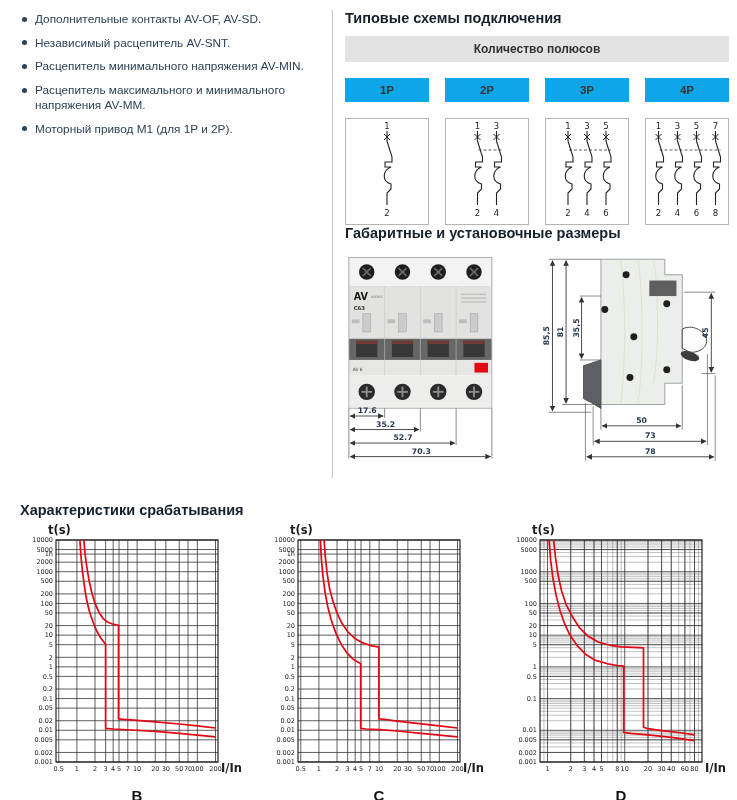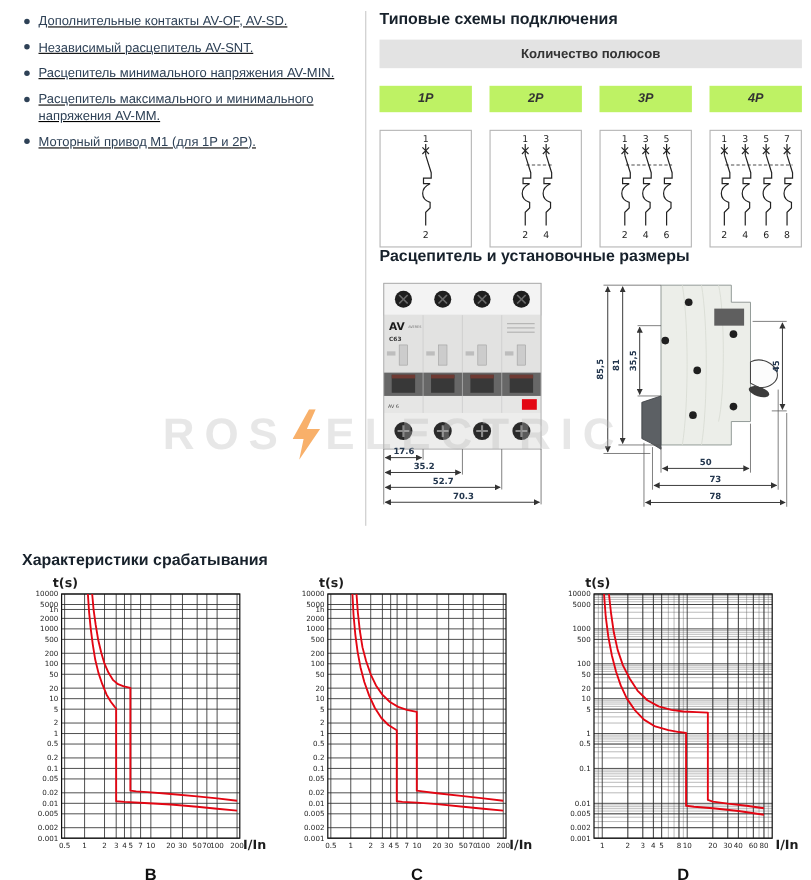--- a/index.html
+++ b/index.html
@@ -6,31 +6,31 @@
   body { background:#fff; font-family:"Liberation Sans","DejaVu Sans",sans-serif; }
   .page { position:relative; width:737px; height:800px; background:#fff; overflow:hidden; }
 
   .top { display:flex; height:478px; padding-top:10px; }
   .col-left { width:372px; padding:2px 14px 0 20px; }
   .col-right { flex:1; border-left:1px solid #c9c9c9; padding:0 8px 0 12px; }
 
   h2.sec { font-size:14.5px; font-weight:bold; color:#17212b; margin:0 0 6px 0; }
   .col-left h2.sec { font-size:13.8px; margin-bottom:11px; }
 
-  ul.blist { list-style:none;text-decoration:underline; }
+  ul.blist { list-style:none; }
   ul.blist li { position:relative; padding-left:15px; margin-bottom:9px;
     font-size:11.8px; color:#2e4156; line-height:1.25; }
   ul.blist li::before { content:""; position:absolute; left:2px; top:4.5px;
     width:5px; height:5px; border-radius:50%; background:#2e4156; }
 
   .ptable { display:grid; grid-template-columns:repeat(4,1fr); gap:16px; margin-top:10px; }
   .ptable .hd { grid-column:1/-1; background:#e3e3e3; text-align:center;
     font-size:12px; font-weight:bold; color:#333; padding:6px 0; }
-  .ptable .sub { background:#bef264; text-align:center; font-size:11.5px;
-    font-weight:bold; color:#333; padding:6px 0;font-style:italic; }
+  .ptable .sub { background:#0ea5e9; text-align:center; font-size:11.5px;
+    font-weight:bold; color:#333; padding:6px 0; }
   .ptable .cell { background:#fff; border:1px solid #b5b5b5; height:107px;
     display:flex; align-items:center; justify-content:center; }
 
   .dimhead { margin-top:24px; }
   .drawings { display:flex; gap:20px; margin-top:12px; }
 
   .charts-wrap { padding-left:20px; margin-top:24px; }
   .charts-row { display:flex; gap:8px; margin-top:2px; }
   .chart-block { display:flex; flex-direction:column; align-items:center; }
   .chart-letter { font-size:15px; font-weight:bold; color:#111; margin-top:1px; }
@@ -40,27 +40,20 @@
   .watermark { position:absolute; left:148px; top:372px; z-index:9;
     font-size:40px; font-weight:bold; letter-spacing:9px;
     color:rgba(185,185,185,0.34); white-space:nowrap; pointer-events:none;
     display:flex; align-items:center; gap:4px; }
 </style>
 </head>
 <body>
 
 <div class="page">
 
-  <div class="watermark">
-    <span>ROS</span>
-    <svg width="26" height="46" viewBox="0 0 26 46">
-      <polygon points="15,0 0,27 10,27 6,46 25,18 13,18 21,0" fill="rgba(246,150,56,0.75)"></polygon>
-    </svg>
-    <span>ELECTRIC</span>
-  </div>
 
   <div class="top">
 
     <div class="col-left">
       <ul class="blist">
         <li>Дополнительные контакты AV-OF, AV-SD.</li>
         <li>Независимый расцепитель AV-SNT.</li>
         <li>Расцепитель минимального напряжения AV-MIN.</li>
         <li>Расцепитель максимального и минимального напряжения AV-MM.</li>
         <li>Моторный привод М1 (для 1P и 2P).</li>
@@ -150,21 +143,21 @@
               <text x="69.5" y="9" text-anchor="middle" font-size="8.5" fill="#1d1d1d">7</text>
               <line x1="69.5" y1="11" x2="69.5" y2="21" stroke="#222" stroke-width="1.1"></line>
               <line x1="66.5" y1="14" x2="72.5" y2="20" stroke="#222" stroke-width="1"></line>
               <line x1="72.5" y1="14" x2="66.5" y2="20" stroke="#222" stroke-width="1"></line>
               <path d="M69.5,21 L74.5,37 V42 H67.5 V47 H73.5 C64.5,51 64.5,61 73.5,64 V69 L69.5,73 V85" fill="none" stroke="#222" stroke-width="1.1"></path>
               <text x="69.5" y="96" text-anchor="middle" font-size="8.5" fill="#1d1d1d">8</text>
             </svg>
           </div>
       </div>
 
-      <h2 class="sec dimhead">Расцепитель и установочные размеры</h2>
+      <h2 class="sec dimhead">Габаритные и установочные размеры</h2>
 
       <div class="drawings">
 
         <svg width="172" height="212" viewBox="0 0 178 218">
           <defs>
             <marker id="ka" viewBox="0 0 10 10" refX="9" refY="5" markerWidth="6.5" markerHeight="6.5" orient="auto-start-reverse">
               <path d="M0,0 L10,5 L0,10 z" fill="#333"></path>
             </marker>
           </defs>
           <rect x="4" y="4" width="148" height="30" fill="#f3f3f3" stroke="#c9c9c9" stroke-width="0.6"></rect>

